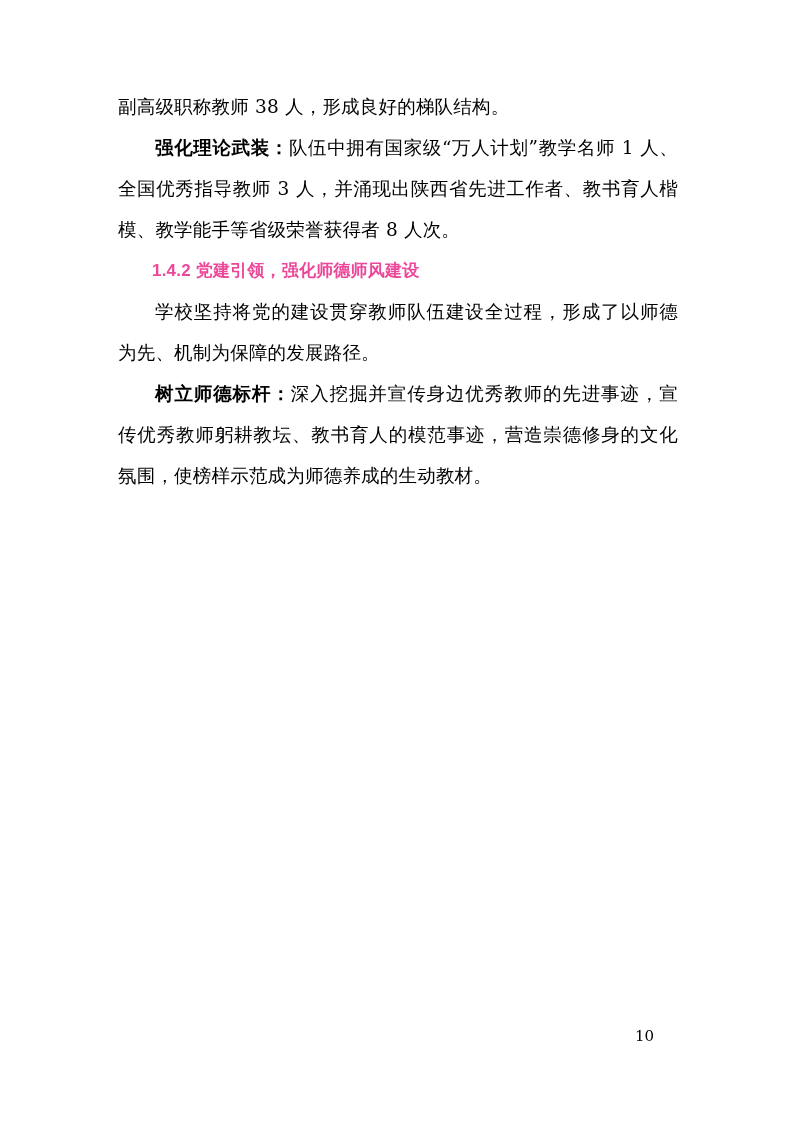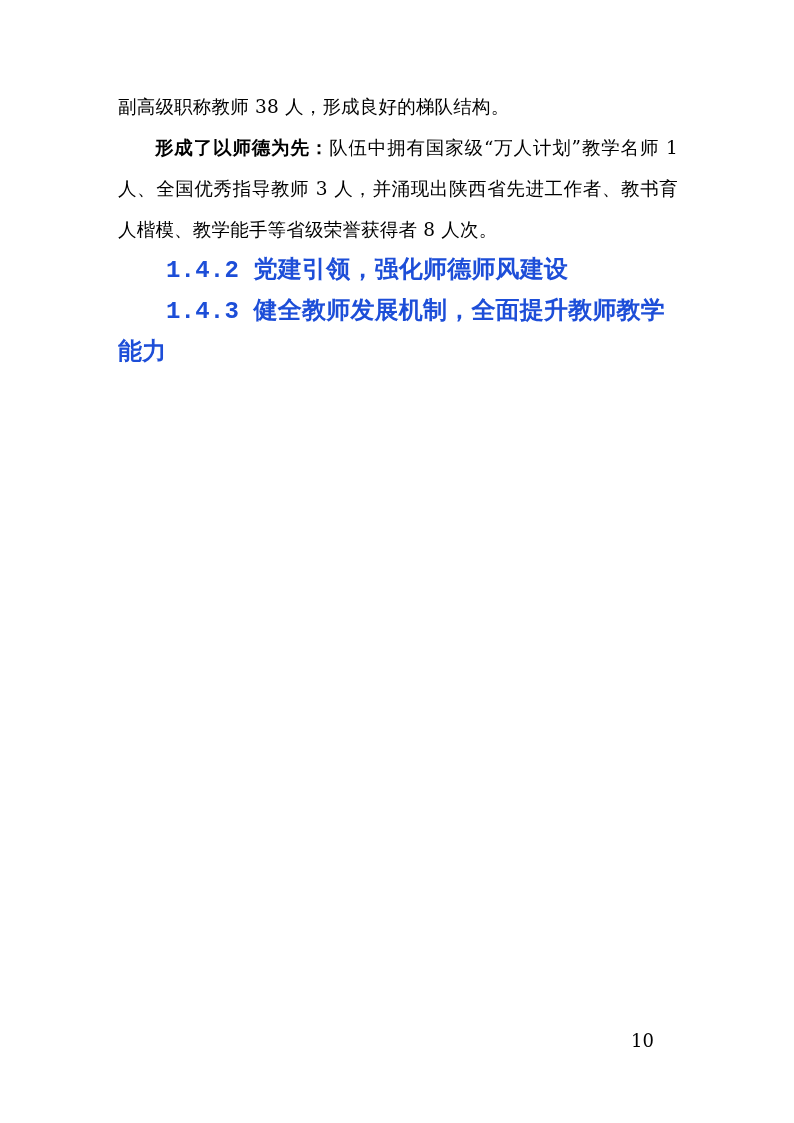--- a/index.html
+++ b/index.html
@@ -32,54 +32,55 @@
     margin: 0 0 0 0;
     letter-spacing: 0.2px;
   }
   .indent {
     text-indent: 2em;
   }
   .lead {
     font-weight: bold;
   }
   .heading {
-    font-family: Liberation Mono, monospace;
-    font-size: 24px;
+    font-family: Liberation Sans, sans-serif;
+    font-size: 17px;
     line-height: 41px;
     font-weight: bold;
-    color: #1d4ed8;
+    color: #ec4899;
     margin: 0;
     text-indent: 2em;
     letter-spacing: 0.2px;
   }
   .page-number {
     position: absolute;
     right: 102px;
-    bottom: 72px;
+    bottom: 78px;
     font-family: "DejaVu Serif", "Liberation Serif", serif;
-    font-size: 18px;
+    font-size: 15px;
     color: #000000;
   }
 </style>
 </head>
 <body>
 
 <div class="page">
   <div class="content">
 
     <p class="para">副高级职称教师 38 人，形成良好的梯队结构。</p>
 
 
-    <p class="para indent"><span class="lead">形成了以师德为先：</span><span>队伍中拥有国家级“万人计划”教学名师 1 人、全国优秀指导教师 3 人，并涌现出陕西省先进工作者、教书育人楷模、教学能手等省级荣誉获得者 8 人次。</span></p>
+    <p class="para indent"><span class="lead">强化理论武装：</span><span>队伍中拥有国家级“万人计划”教学名师 1 人、全国优秀指导教师 3 人，并涌现出陕西省先进工作者、教书育人楷模、教学能手等省级荣誉获得者 8 人次。</span></p>
 
 
     <h2 class="heading">1.4.2 党建引领，强化师德师风建设</h2>
 
+    <p class="para indent">学校坚持将党的建设贯穿教师队伍建设全过程，形成了以师德为先、机制为保障的发展路径。</p>
 
 
+    <p class="para indent"><span class="lead">树立师德标杆：</span><span>深入挖掘并宣传身边优秀教师的先进事迹，宣传优秀教师躬耕教坛、教书育人的模范事迹，营造崇德修身的文化氛围，使榜样示范成为师德养成的生动教材。</span></p>
 
-    <h2 class="heading">1.4.3 健全教师发展机制，全面提升教师教学能力</h2>
 
 
   </div>
 
   <div class="page-number">10</div>
 </div>
 
 </body></html>

